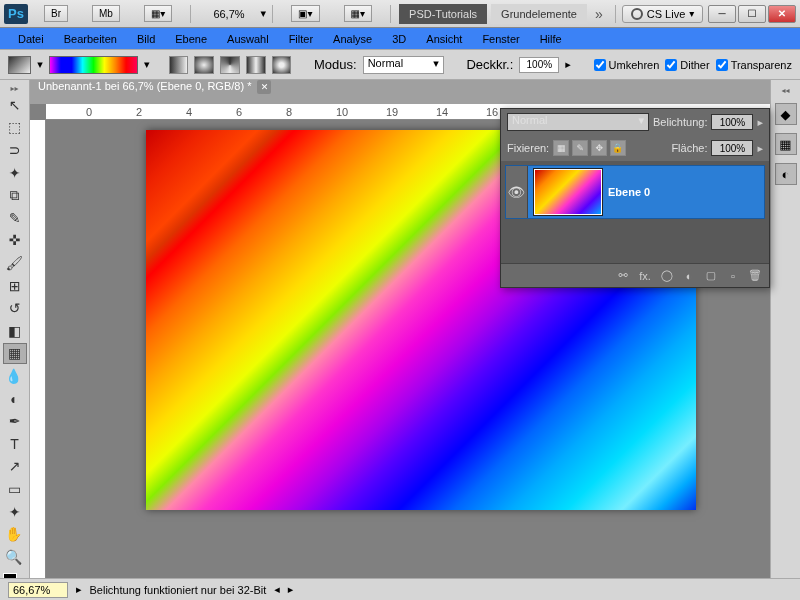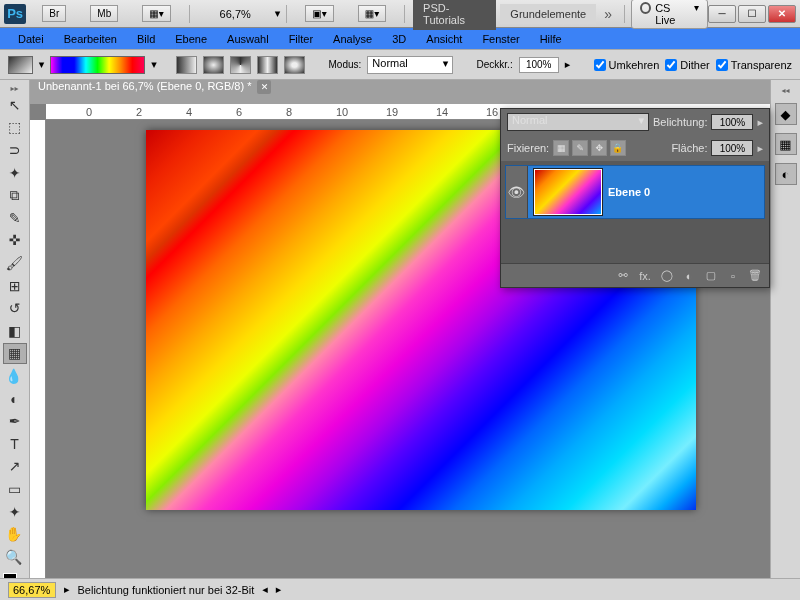--- a/index.html
+++ b/index.html
@@ -2,33 +2,33 @@
 <html><head>
 <meta charset="utf-8">
 <style>
 *{margin:0;padding:0;box-sizing:border-box;font-family:Tahoma,Arial,sans-serif;font-size:11px;user-select:none}
 body{width:800px;height:600px;background:#d6d6d6;overflow:hidden;position:relative}
 .titlebar{height:28px;background:linear-gradient(#e8e8e8,#d2d2d2);display:flex;align-items:center;padding:0 4px;border-bottom:1px solid #888}
 .app-icon{width:24px;height:20px;background:#1a3d5c;color:#3db5f0;display:flex;align-items:center;justify-content:center;font-weight:bold;font-size:13px;border-radius:2px;margin-right:4px}
 .tb-btn{padding:2px 6px;margin:0 12px;border:1px solid #999;background:linear-gradient(#f4f4f4,#d8d8d8);border-radius:0;font-size:10px;cursor:pointer}
 .tb-tab{padding:4px 10px;background:#535353;color:#ddd;margin:0 2px;cursor:pointer}
 .tb-sep{width:1px;height:18px;background:#aaa;margin:0 6px}
-.zoom-label{margin:0 24px}
+.zoom-label{margin:0 16px}
 .spacer{flex:1}
 .win-btns{display:flex;gap:2px}
 .win-btn{width:28px;height:18px;border:1px solid #888;background:linear-gradient(#f0f0f0,#d0d0d0);display:flex;align-items:center;justify-content:center;border-radius:2px;cursor:pointer;font-size:10px}
 .win-close{background:linear-gradient(#e88,#c33);color:#fff;font-weight:bold}
 .menubar{height:22px;background:#3b82f6;display:flex;align-items:center;padding:0 8px;border-bottom:1px solid #aaa}
 .menu-item{padding:3px 10px;cursor:pointer}
 .optbar{height:30px;background:#d6d6d6;display:flex;align-items:center;padding:0 8px;gap:6px;border-bottom:1px solid #aaa}
 .grad-swatch{width:26px;height:18px;background:linear-gradient(135deg,#333,#eee);border:1px solid #666}
 .grad-preview{width:100px;height:18px;background:linear-gradient(90deg,#f0f,#00f,#00f,#0ff,#0f0,#ff0,#f80,#f00,#f05);border:1px solid #666;cursor:pointer}
 .grad-type{width:22px;height:18px;border:1px solid #888;background:#ccc;cursor:pointer}
 .grad-type.active{background:#888}
-.opt-lbl{font-size:10px}
+.opt-lbl{font-size:13px}
 .opt-select{width:90px;height:18px;border:1px solid #999;background:#fff;padding:0 4px;font-size:11px}
 .opt-num{width:40px;height:16px;border:1px solid #999;background:#fff;text-align:center;font-size:10px}
 .chk{display:flex;align-items:center;gap:3px;font-size:11px}
 .chk input{width:12px;height:12px}
 .workspace{display:flex;height:520px}
 .toolbox{width:30px;background:#d6d6d6;border-right:1px solid #aaa;display:flex;flex-direction:column;align-items:center;padding:4px 0;gap:1px}
 .tool{width:24px;height:22px;display:flex;align-items:center;justify-content:center;cursor:pointer;font-size:14px;color:#333}
 .tool.active{background:#b0b0b0;border:1px solid #777}
 .tool-colors{margin-top:4px;position:relative;width:24px;height:24px}
 .fg-color{width:14px;height:14px;background:#000;border:1px solid #fff;position:absolute;top:0;left:0}
@@ -55,21 +55,21 @@
 .lock-icons{display:flex;gap:3px}
 .lock-ic{width:16px;height:16px;border:1px solid #888;background:#999;font-size:9px;display:flex;align-items:center;justify-content:center}
 .layer-list{background:#595959;padding:4px}
 .layer-item{display:flex;align-items:center;background:#2b7ed6;border:1px solid #1a5a9e;height:54px}
 .layer-eye{width:22px;height:100%;background:#6b6b6b;display:flex;align-items:center;justify-content:center;color:#ddd;font-size:14px;border-right:1px solid #444}
 .layer-thumb{width:68px;height:46px;margin:0 6px;border:1px solid #fff;background:linear-gradient(135deg,#c00,#f80,#fd0,#f3c,#50f,#0af);box-shadow:0 0 0 1px #222}
 .layer-name{color:#fff;font-weight:bold;font-size:11px}
 .panel-footer{height:24px;background:#6b6b6b;border-top:1px solid #444;display:flex;align-items:center;justify-content:flex-end;padding:0 6px;gap:6px}
 .pf-ic{width:16px;height:16px;color:#ccc;font-size:11px;cursor:pointer;display:flex;align-items:center;justify-content:center}
 .statusbar{position:absolute;bottom:0;left:0;right:0;height:22px;background:#d6d6d6;border-top:1px solid #aaa;display:flex;align-items:center;padding:0 8px;gap:8px;font-size:10px}
-.status-zoom{width:48px;border:1px solid #999;padding:1px 4px;background:#fde047}
+.status-zoom{width:60px;border:1px solid #999;padding:1px 4px;background:#fef9c3}
 .cslive{padding:2px 8px;border:1px solid #999;background:linear-gradient(#f4f4f4,#d8d8d8);border-radius:3px;font-size:10px;cursor:pointer;display:flex;align-items:flex-start;gap:4px}
 .cslive::before{content:"";width:8px;height:8px;border:2px solid #555;border-radius:50%}
 </style>
 </head>
 <body>
 
 <div class="titlebar">
   <div class="app-icon">Ps</div>
   <div class="tb-btn">Br</div>
   <div class="tb-btn">Mb</div>

